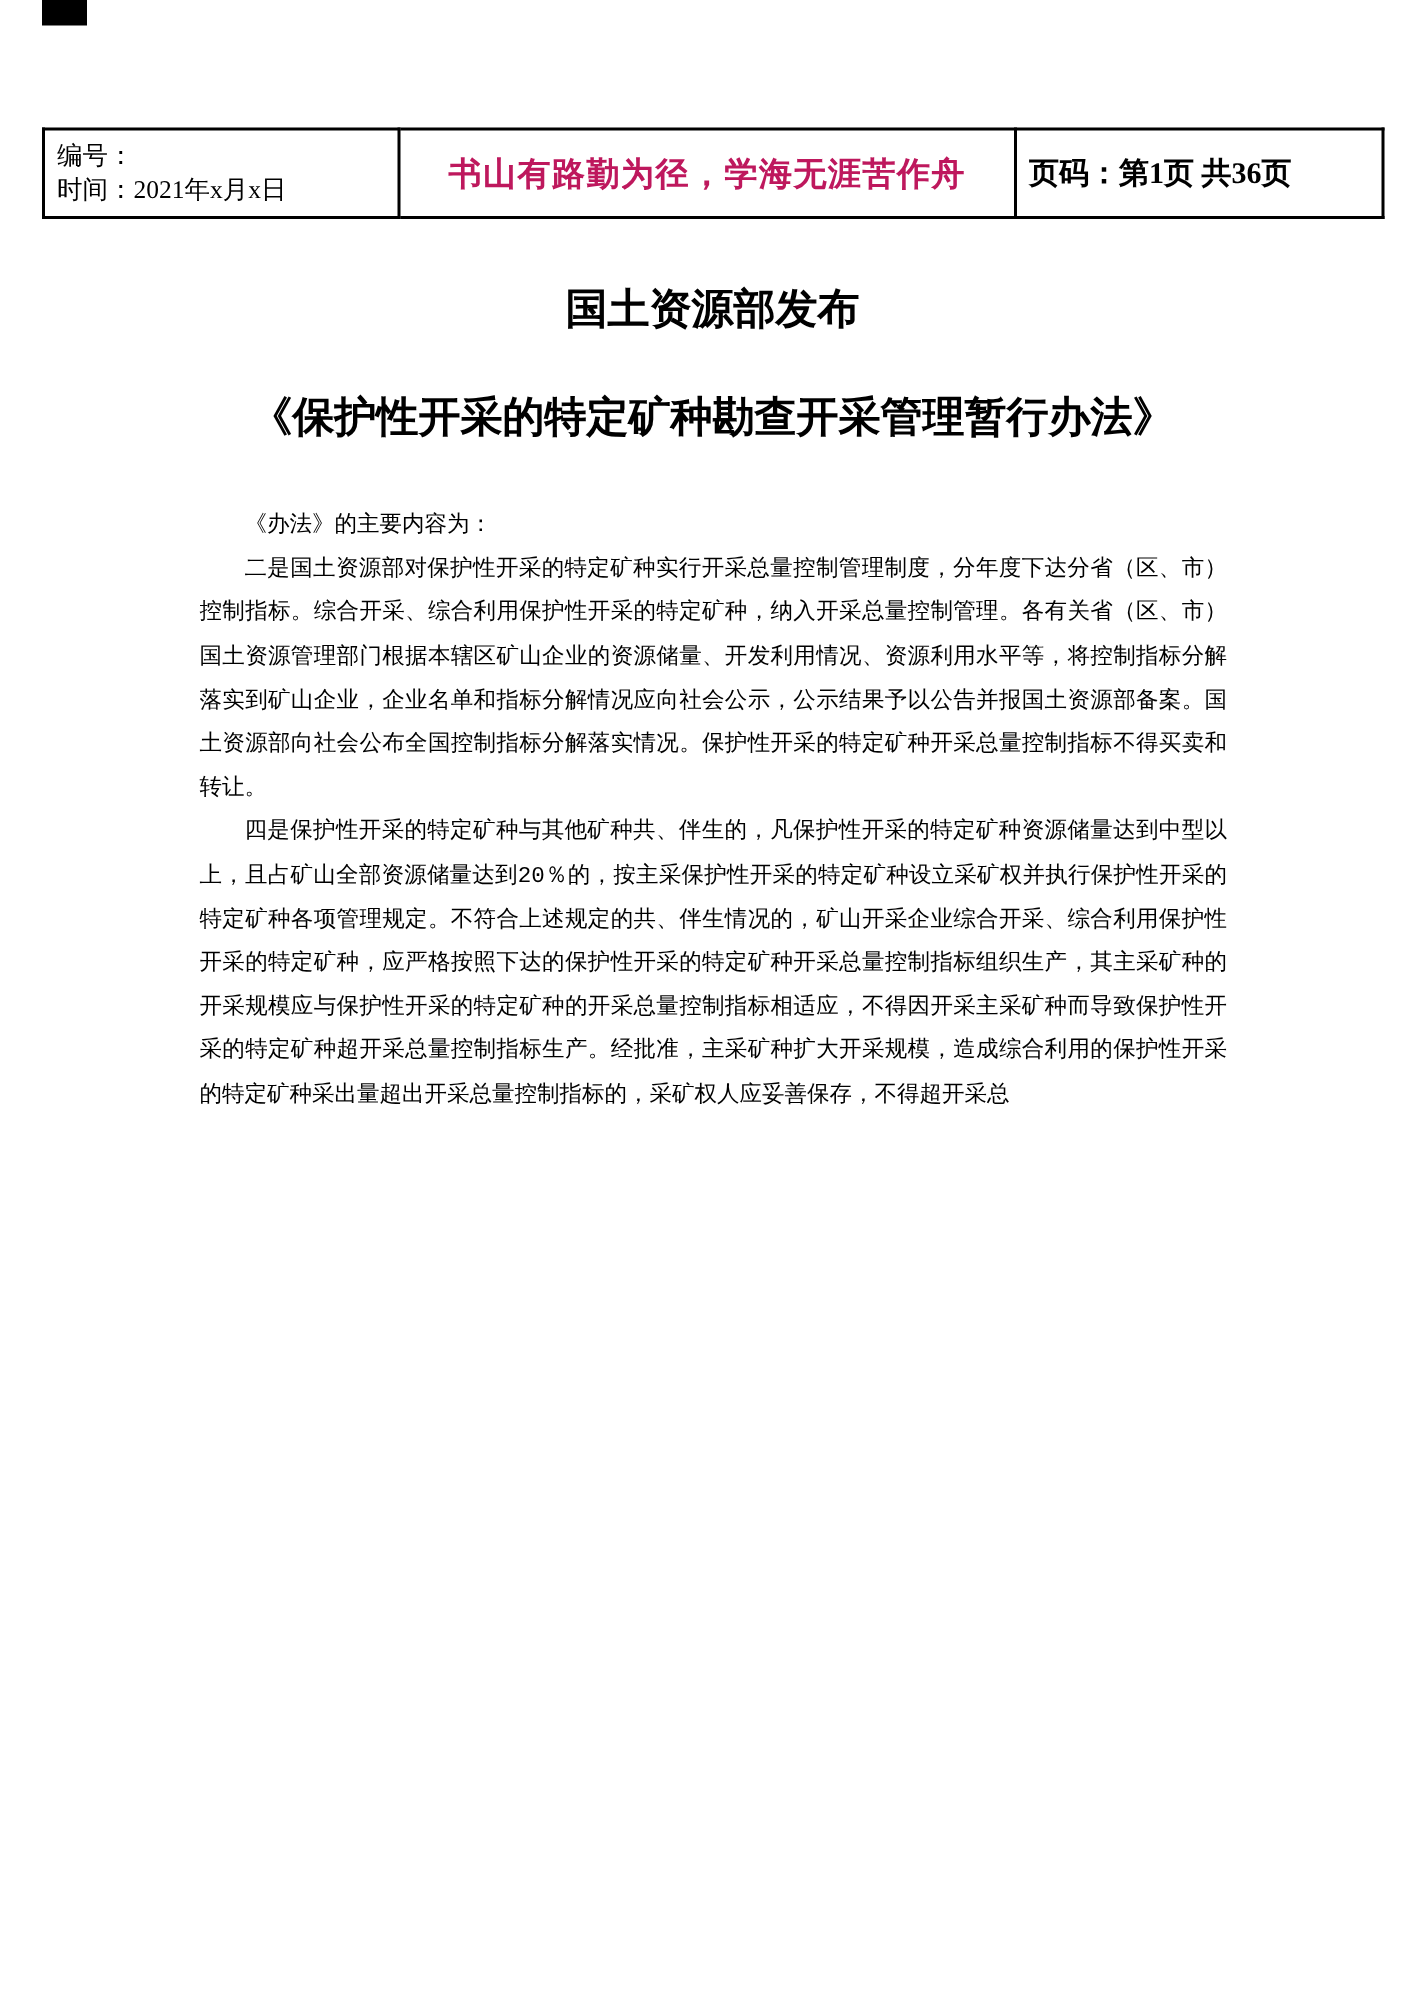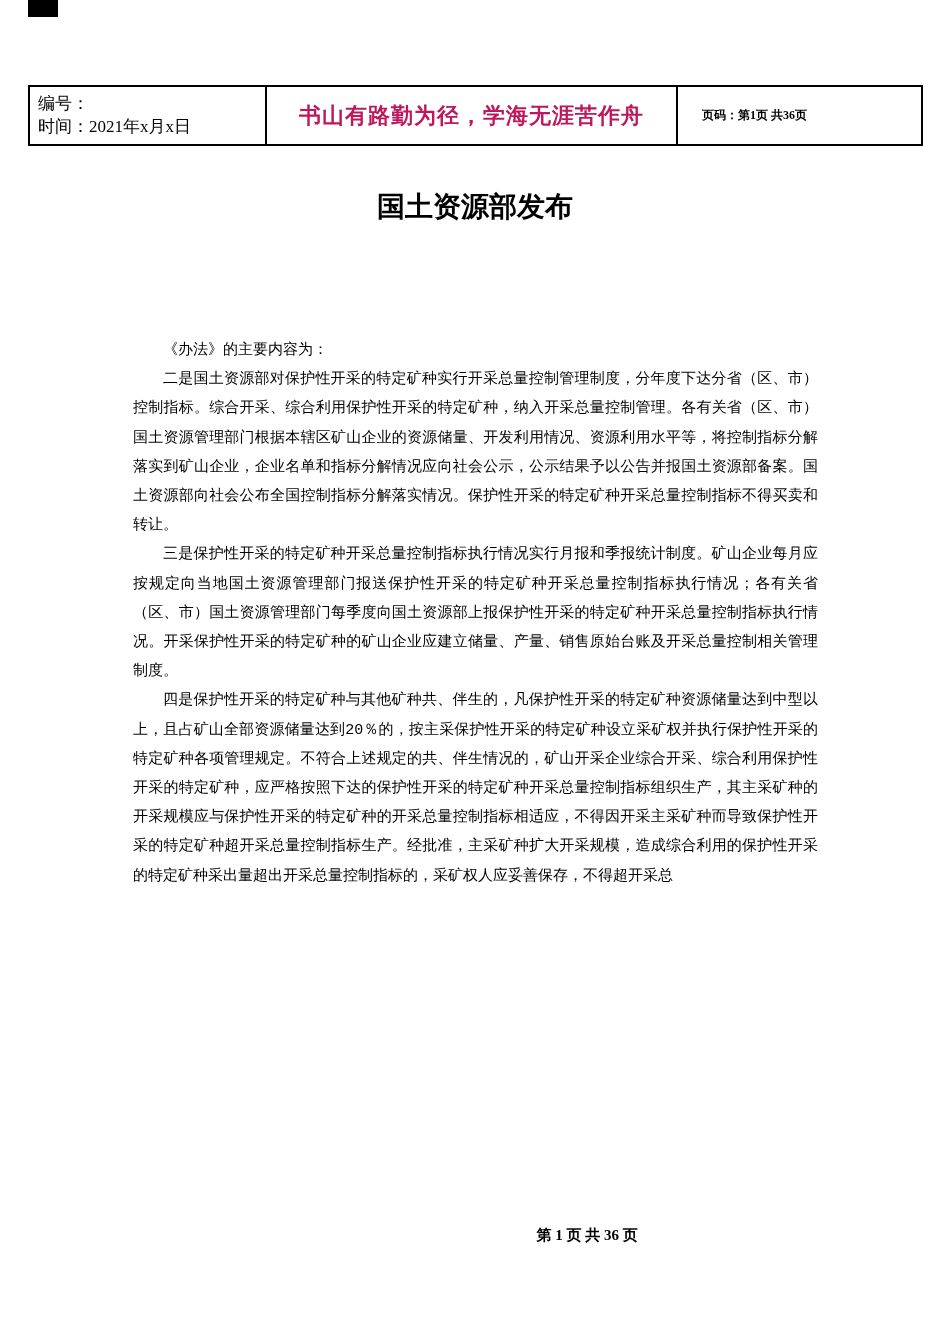--- a/index.html
+++ b/index.html
@@ -48,22 +48,22 @@
     text-align: center;
   }
   .motto {
     color: #be185d;
     font-size: 22px;
     font-weight: bold;
     letter-spacing: 1px;
   }
   td.cell-right {
     width: 245px;
-    padding-left: 24px;
-    font-size: 12px;
+    padding-left: 8px;
+    font-size: 20px;
     font-weight: bold;
   }
   .title {
     position: absolute;
     left: 0;
     width: 100%;
     text-align: center;
     font-size: 28px;
     font-weight: bold;
     line-height: 1.1;
@@ -113,25 +113,22 @@
           <div class="motto">书山有路勤为径，学海无涯苦作舟</div>
         </td>
         <td class="cell-right">
           <div>页码：第1页 共36页</div>
         </td>
       </tr>
     </tbody>
   </table>
 
   <div class="title title1">国土资源部发布</div>
+  <div class="title title2">《保护性开采的特定矿种勘查开采管理暂行办法》</div>
 
   <div class="body-text">
     <p>《办法》的主要内容为：</p>
     <p>二是国土资源部对保护性开采的特定矿种实行开采总量控制管理制度，分年度下达分省（区、市）控制指标。综合开采、综合利用保护性开采的特定矿种，纳入开采总量控制管理。各有关省（区、市）国土资源管理部门根据本辖区矿山企业的资源储量、开发利用情况、资源利用水平等，将控制指标分解落实到矿山企业，企业名单和指标分解情况应向社会公示，公示结果予以公告并报国土资源部备案。国土资源部向社会公布全国控制指标分解落实情况。保护性开采的特定矿种开采总量控制指标不得买卖和转让。</p>
-    <p>三是保护性开采的特定矿种开采总量控制指标执行情况实行月报和季报统计制度。矿山企业每月应按规定向当地国土资源管理部门报送保护性开采的特定矿种开采总量控制指标执行情况；各有关省（区、市）国土资源管理部门每季度向国土资源部上报保护性开采的特定矿种开采总量控制指标执行情况。开采保护性开采的特定矿种的矿山企业应建立储量、产量、销售原始台账及开采总量控制相关管理制度。</p>
     <p>四是保护性开采的特定矿种与其他矿种共、伴生的，凡保护性开采的特定矿种资源储量达到中型以上，且占矿山全部资源储量达到20％的，按主采保护性开采的特定矿种设立采矿权并执行保护性开采的特定矿种各项管理规定。不符合上述规定的共、伴生情况的，矿山开采企业综合开采、综合利用保护性开采的特定矿种，应严格按照下达的保护性开采的特定矿种开采总量控制指标组织生产，其主采矿种的开采规模应与保护性开采的特定矿种的开采总量控制指标相适应，不得因开采主采矿种而导致保护性开采的特定矿种超开采总量控制指标生产。经批准，主采矿种扩大开采规模，造成综合利用的保护性开采的特定矿种采出量超出开采总量控制指标的，采矿权人应妥善保存，不得超开采总</p>
   </div>
 
-  <div class="footer">
-    <span>第 1 页 共 36 页</span>
-  </div>
 
 </div>
 
 </body></html>

